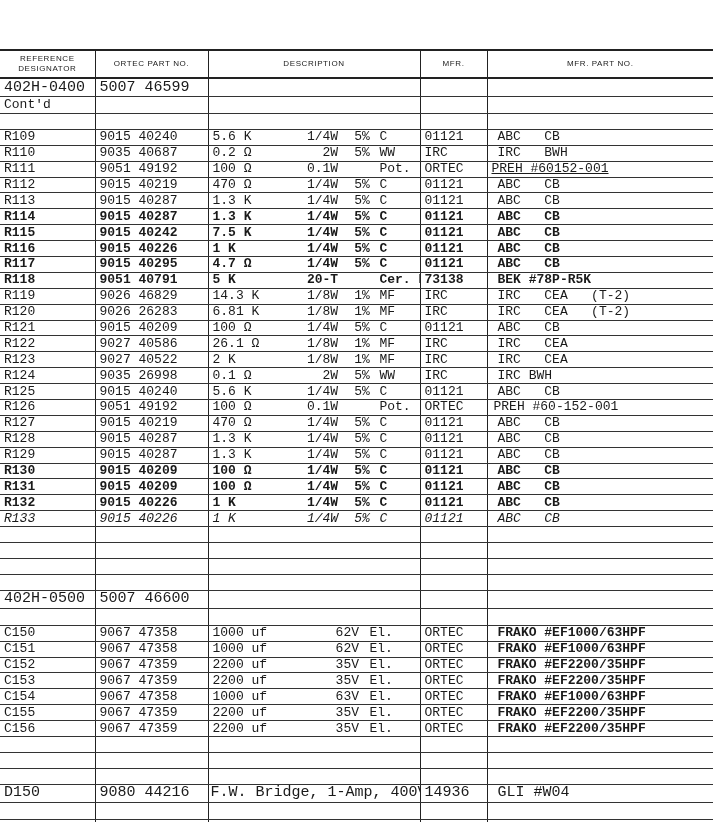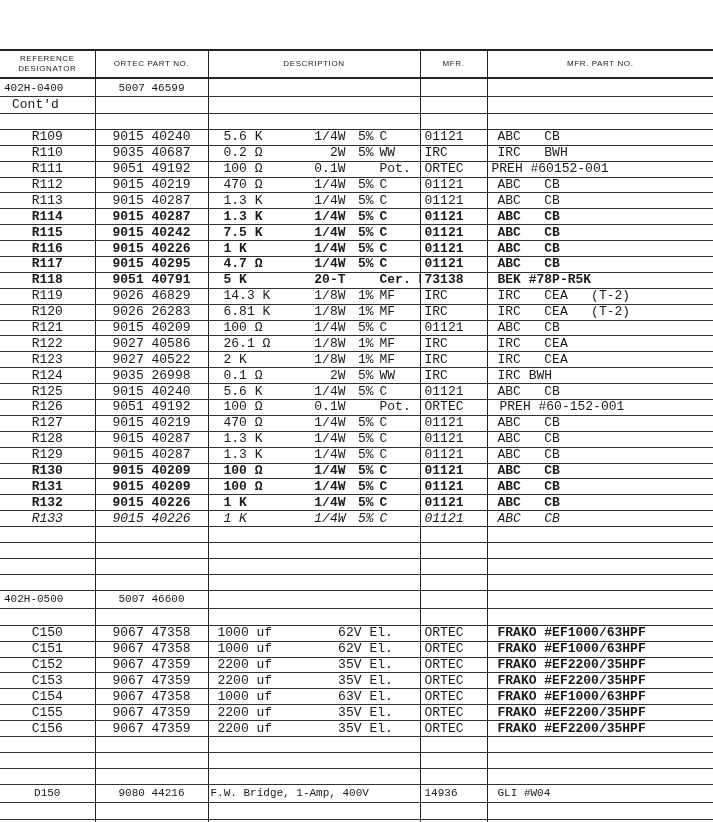--- a/index.html
+++ b/index.html
@@ -4,32 +4,32 @@
 <style>
   html,body{margin:0;padding:0;background:#fff;}
   body{width:713px;height:822px;overflow:hidden;position:relative;font-family:"Liberation Mono","DejaVu Sans Mono",monospace;color:#1a1a1a;}
   .sheet{position:absolute;left:0;top:4px;width:713px;}
   table{border-collapse:collapse;table-layout:fixed;width:713px;margin-top:45px;}
   col.c1{width:95px;} col.c2{width:113px;} col.c3{width:212px;} col.c4{width:67px;} col.c5{width:226px;}
   td,th{border-left:1.5px solid #222;border-right:1.5px solid #222;border-bottom:1.5px solid #333;padding:0 4px;white-space:nowrap;overflow:hidden;font-size:13px;line-height:14px;height:14.9px;}
   th{font-family:"Liberation Sans","DejaVu Sans",sans-serif;font-weight:normal;font-size:8px;letter-spacing:0.6px;line-height:10px;height:26px;border-top:2px solid #222;border-bottom:2px solid #222;text-align:center;}
   td:first-child,th:first-child{border-left:none;}
   td:last-child,th:last-child{border-right:none;}
-  .ref{text-align:center;}
-  .pn{text-align:center;}
+  .ref{}
+  .pn{}
   .mfr{}
   .bold td{font-weight:bold;}
   .ital td{font-style:italic;}
-  .desc{display:flex;justify-content:flex-end;}
+  .desc{display:flex;justify-content:space-between;}
   .desc span{display:inline-block;}
   .d-val{width:78px;}
   .d-watt{width:44px;text-align:right;}
   .d-tol{width:28px;text-align:right;}
   .d-type{width:36px;text-align:left;padding-left:6px;}
-  .grp td{font-size:11px;height:17px;}
+  .grp td{font-size:15px;height:17px;}
   .blank td{height:14.9px;}
   .tall td{height:16px;}
   .cap .d-val{width:86px;}
   .cap .d-watt{width:58px;}
   .cap .d-type{width:46px;padding-left:8px;}
   .mpn{padding-left:10px;}
 </style>
 </head>
 <body>
 
@@ -55,21 +55,21 @@
   </thead>
   <tbody>
     <tr class="grp">
       <td>402H-0400</td>
       <td class="pn">5007 46599</td>
       <td></td>
           <td></td>
           <td></td>
     </tr>
     <tr class="tall">
-      <td style="padding-left:12px;">Cont'd</td>
+      <td style="padding-left:4px;">Cont'd</td>
       <td></td>
           <td></td>
           <td></td>
           <td></td>
     </tr>
     <tr class="blank">
           <td></td>
           <td></td>
           <td></td>
           <td></td>
@@ -110,21 +110,21 @@
           <td class="pn">9051 49192</td>
           <td>
             <div class="desc">
               <span class="d-val">100 Ω</span>
               <span class="d-watt">0.1W</span>
               <span class="d-tol"></span>
               <span class="d-type">Pot.</span>
             </div>
           </td>
           <td class="mfr">ORTEC</td>
-          <td style="white-space:pre;">PREH #60152-001</td>
+          <td style="white-space:pre;text-decoration:underline;">PREH #60152-001</td>
         </tr>
         <tr>
           <td class="ref">R112</td>
           <td class="pn">9015 40219</td>
           <td>
             <div class="desc">
               <span class="d-val">470 Ω</span>
               <span class="d-watt">1/4W</span>
               <span class="d-tol">5%</span>
               <span class="d-type">C</span>
@@ -320,21 +320,21 @@
           <td class="pn">9051 49192</td>
           <td>
             <div class="desc">
               <span class="d-val">100 Ω</span>
               <span class="d-watt">0.1W</span>
               <span class="d-tol"></span>
               <span class="d-type">Pot.</span>
             </div>
           </td>
           <td class="mfr">ORTEC</td>
-          <td style="white-space:pre;padding-left:12px;">PREH #60-152-001</td>
+          <td style="white-space:pre;padding-left:6px;">PREH #60-152-001</td>
         </tr>
         <tr>
           <td class="ref">R127</td>
           <td class="pn">9015 40219</td>
           <td>
             <div class="desc">
               <span class="d-val">470 Ω</span>
               <span class="d-watt">1/4W</span>
               <span class="d-tol">5%</span>
               <span class="d-type">C</span>

